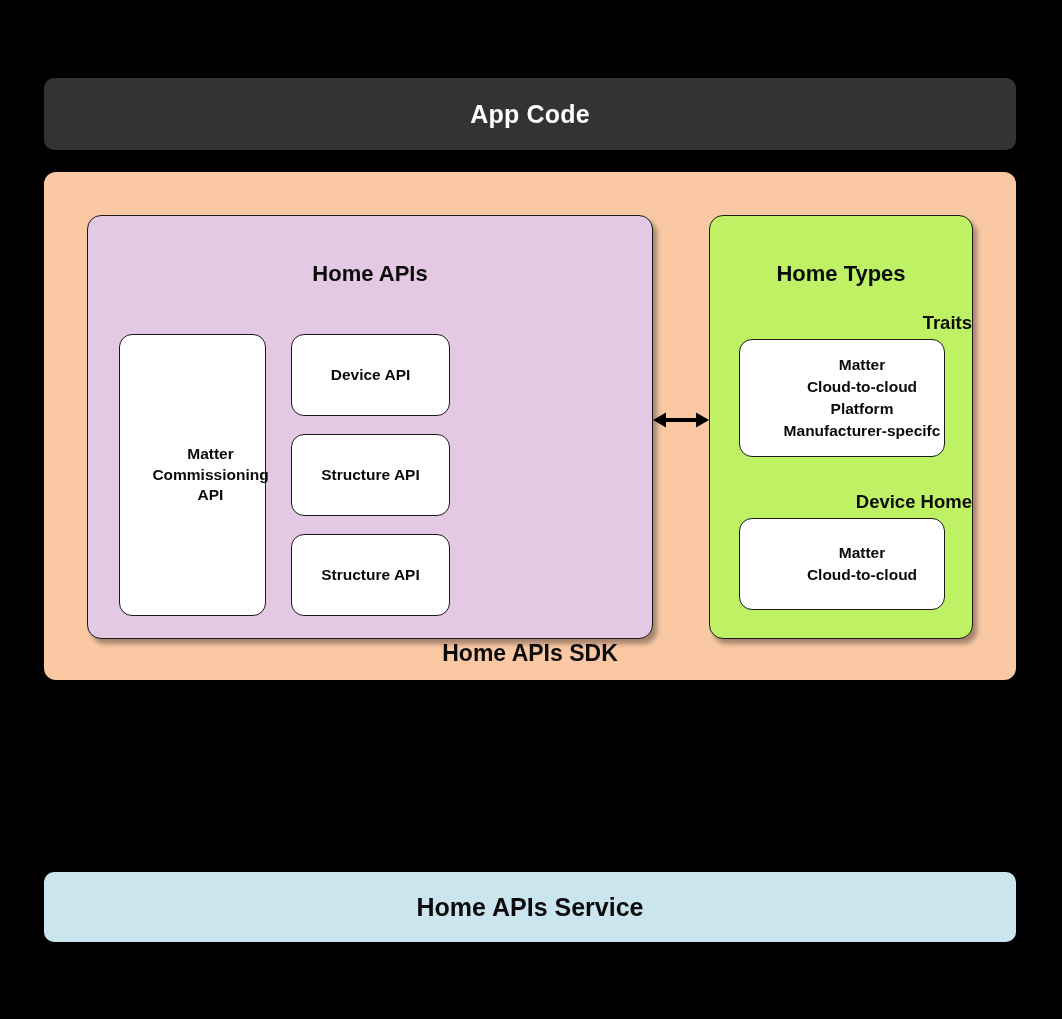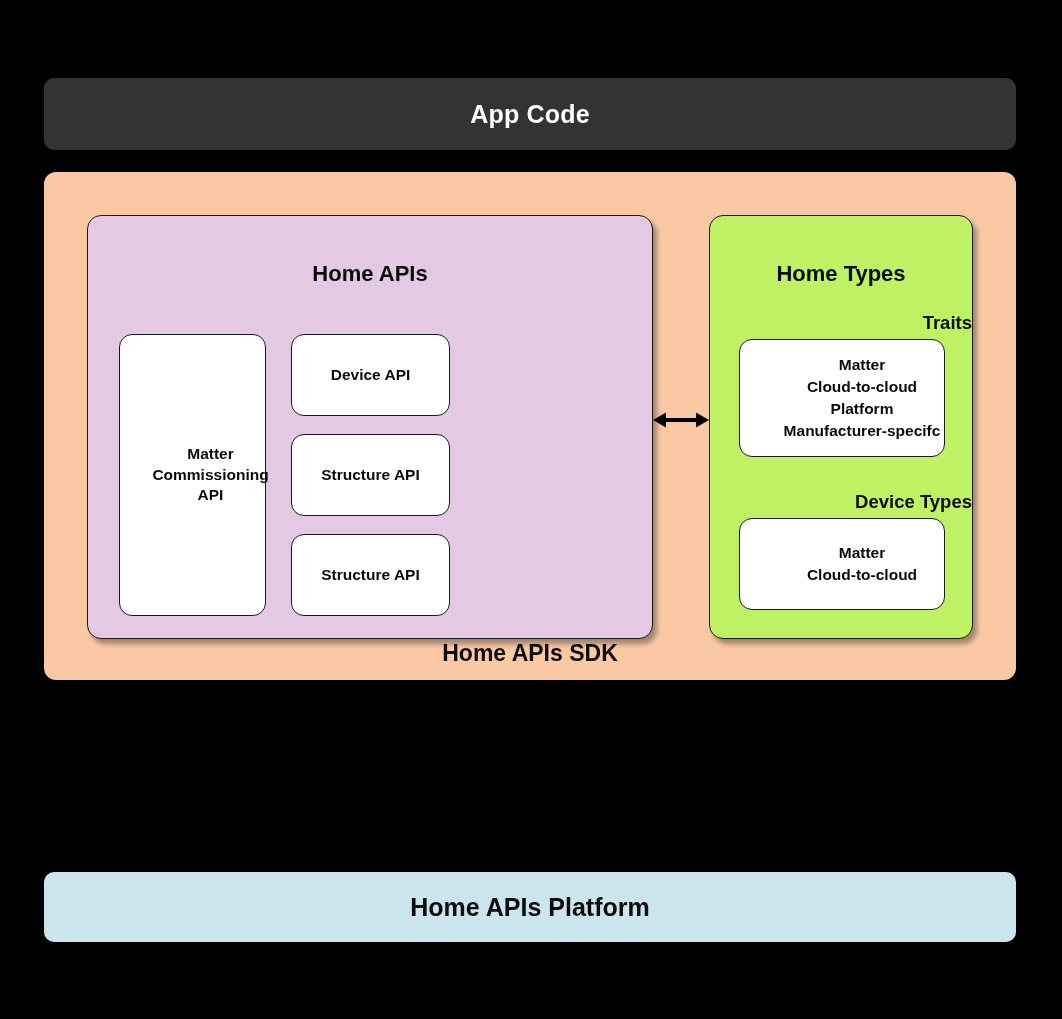--- a/index.html
+++ b/index.html
@@ -248,25 +248,25 @@
 
     <div class="home-types-panel">
       <div class="panel-title">Home Types</div>
 
       <div class="section-heading traits-heading">Traits</div>
       <div class="types-box traits-box multiline">Matter
 Cloud-to-cloud
 Platform
 Manufacturer-specifc</div>
 
-      <div class="section-heading device-types-heading">Device Types</div>
+      <div class="section-heading device-types-heading">Device Home</div>
       <div class="types-box device-types-box multiline">Matter
 Cloud-to-cloud</div>
     </div>
 
     <div class="sdk-label">Home APIs SDK</div>
   </div>
 
   <div class="service-bar">
-    <span class="bar-label">Home APIs Platform</span>
+    <span class="bar-label">Home APIs Service</span>
   </div>
 
 </div>
 
 </body></html>

